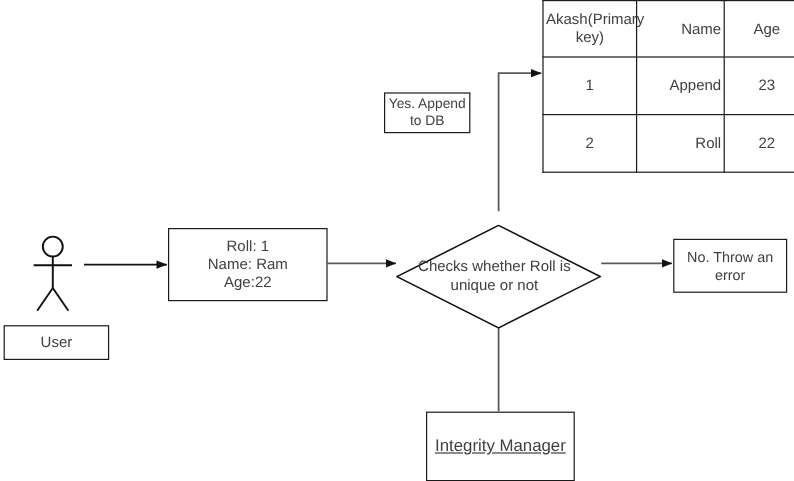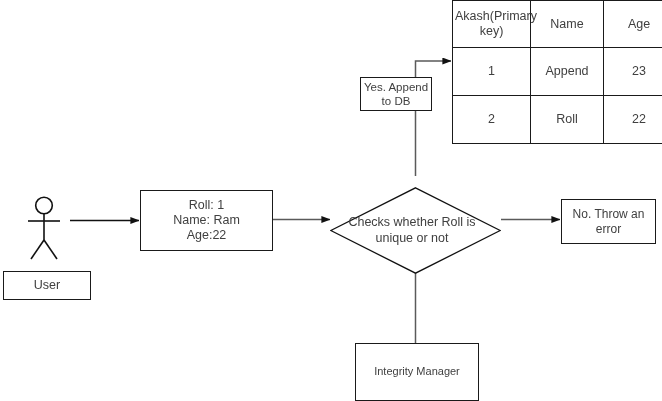--- a/index.html
+++ b/index.html
@@ -50,29 +50,29 @@
     left: 140px; top: 190px; width: 133px; height: 61px;
     font-size: 12.5px;
   }
   #node-user-label {
     left: 3px; top: 271px; width: 88px; height: 29px;
     font-size: 12.5px;
   }
   #node-yes-label {
     left: 320px; top: 77px; width: 72px; height: 34px;
     font-size: 11.5px;
-    margin-left: 40px;
   }
   #node-error {
     left: 561px; top: 199px; width: 95px; height: 45px;
     font-size: 12px;
   }
   #node-integrity {
     left: 355px; top: 343px; width: 124px; height: 58px;
-    font-size: 11px;
+    font-size: 14px;
+    text-decoration: underline;
   }
 
   
   #node-decision {
     left: 330px; top: 187px; width: 171px; height: 87px;
     background: transparent;
   }
   #node-decision .diamond-shape {
     position: absolute;
     left: 0; top: 0; width: 171px; height: 87px;
@@ -103,21 +103,21 @@
     border: 1px solid #1a1a1a;
     font-weight: normal;
     font-size: 12.5px;
     color: #404040;
     text-align: center;
     vertical-align: middle;
     padding: 0 2px;
     line-height: 1.2;
   }
   #node-db-table .col-roll { width: 73px; }
-  #node-db-table .col-name { width: 68px; }
+  #node-db-table .col-name { width: 68px; text-align: right; }
   #node-db-table .col-age  { width: 66px; }
   #node-db-table .row-head td { height: 46px; }
   #node-db-table .row-body td { height: 47px; }
   .cell-roll-head { text-align: center; }
 </style>
 </head>
 <body>
 
 <div id="canvas">
 

